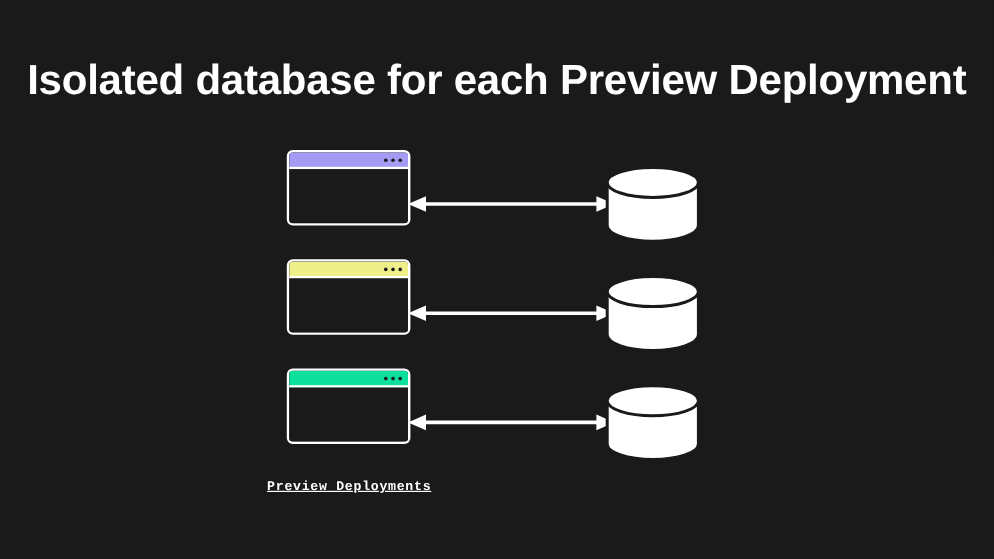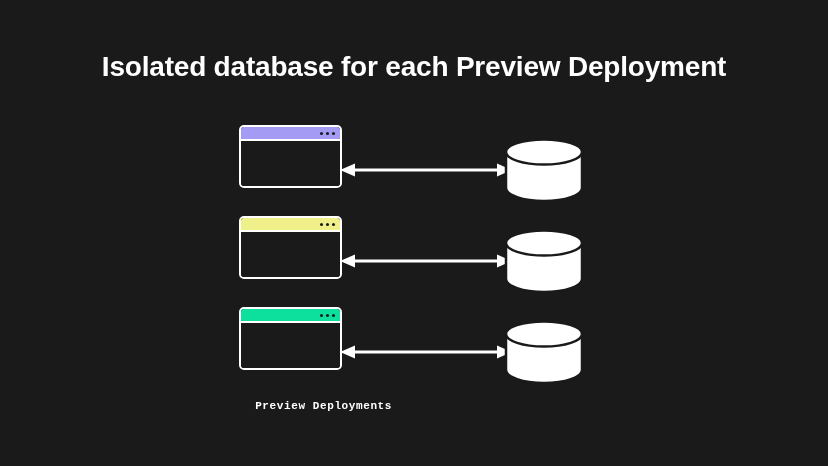--- a/index.html
+++ b/index.html
@@ -25,21 +25,21 @@
 
   
   .title {
     position: absolute;
     left: 0;
     top: 50px;
     width: 828px;
     text-align: center;
     color: #ffffff;
     font-family: "Liberation Sans", sans-serif;
-    font-size: 28px;
+    font-size: 35px;
     font-weight: bold;
     letter-spacing: -0.2px;
     line-height: 34px;
     white-space: nowrap;
   }
 
   
   .window {
     position: absolute;
     left: 239px;
@@ -107,21 +107,22 @@
 
   
   .caption {
     position: absolute;
     color: #ffffff;
     font-family: "Liberation Mono", "DejaVu Sans Mono", monospace;
     font-size: 11px;
     font-weight: bold;
     letter-spacing: 0.6px;
     white-space: nowrap;
-    text-align: right;
+    text-align: center;
+    text-decoration: underline;
   }
   .caption-left {
     left: 190px;
     top: 400px;
     width: 202px;
   }
   .caption-right {
     left: 443px;
     top: 400px;
     width: 202px;

